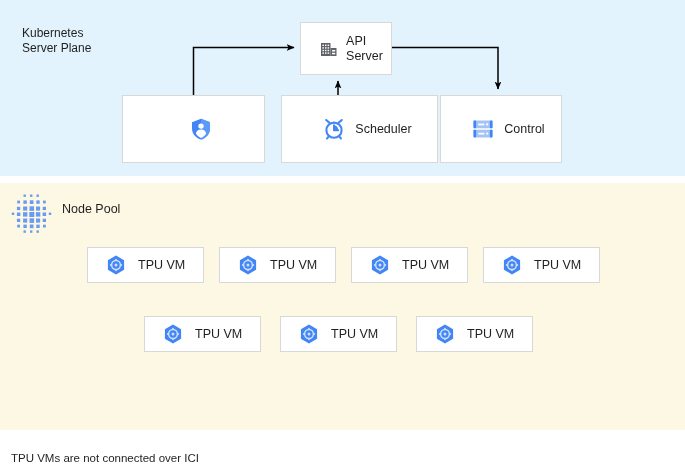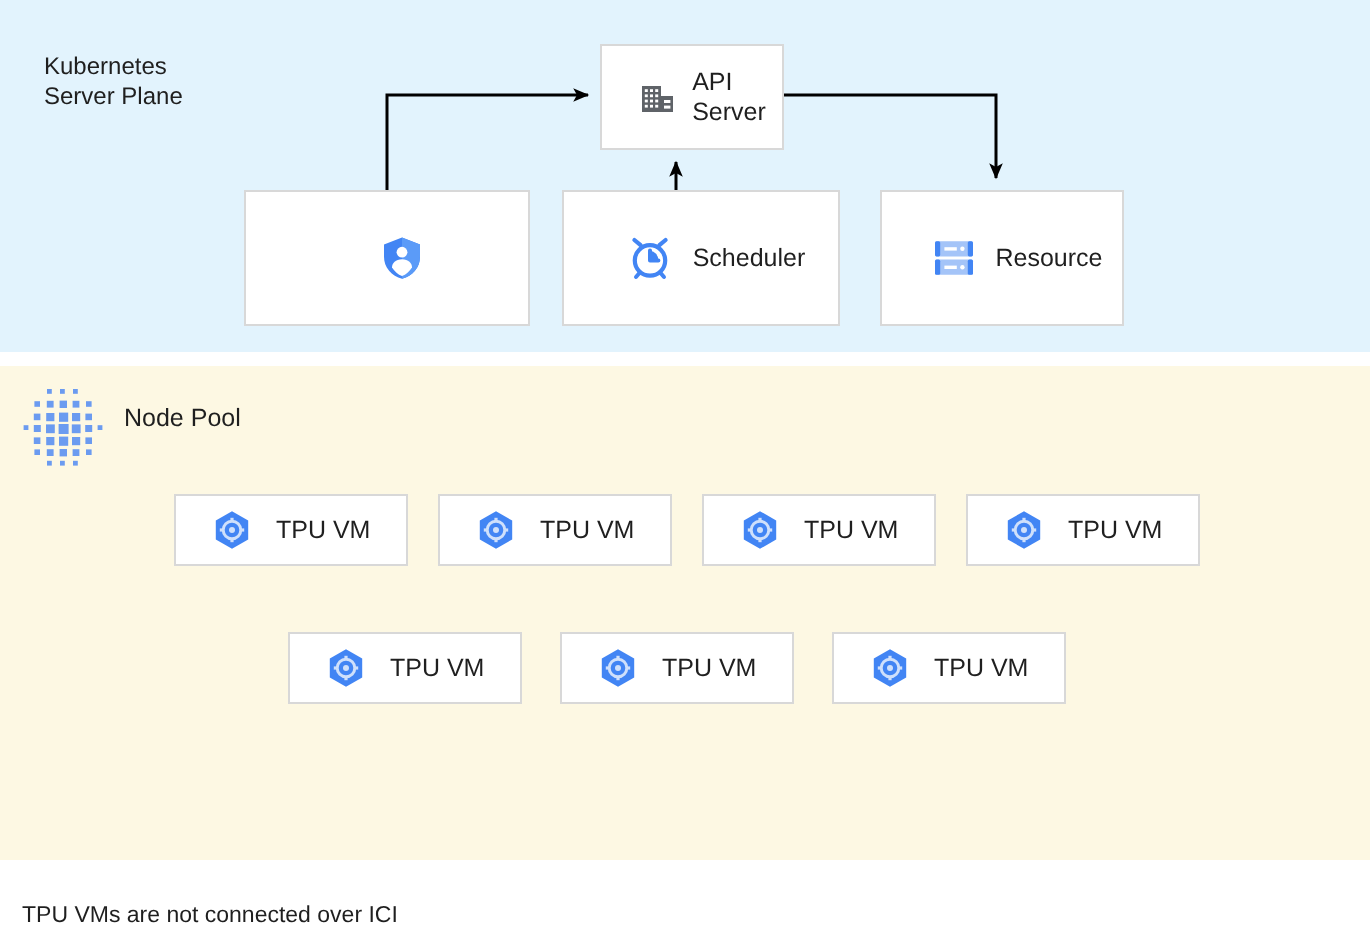--- a/index.html
+++ b/index.html
@@ -97,21 +97,21 @@
   #card-resource-controllers {
     left: 122px;
     top: 95px;
     width: 143px;
     height: 68px;
     padding-left: 15px;
   }
   #card-scheduler {
     left: 281px;
     top: 95px;
-    width: 139px;
+    width: 157px;
     height: 68px;
     padding-left: 15px;
   }
   #card-storage {
     left: 440px;
     top: 95px;
     width: 122px;
     height: 68px;
     padding-left: 14px;
   }
@@ -276,21 +276,21 @@
     <rect x="2.5" y="12.8" width="19" height="7.6" rx="0.8" fill="#a4c4f8"></rect>
     <rect x="2.5" y="3.6" width="2.6" height="7.6" rx="0.8" fill="#4285f4"></rect>
     <rect x="2.5" y="12.8" width="2.6" height="7.6" rx="0.8" fill="#4285f4"></rect>
     <rect x="18.9" y="3.6" width="2.6" height="7.6" rx="0.8" fill="#4285f4"></rect>
     <rect x="18.9" y="12.8" width="2.6" height="7.6" rx="0.8" fill="#4285f4"></rect>
     <rect x="7.2" y="6.6" width="6.2" height="1.7" fill="#ffffff"></rect>
     <rect x="7.2" y="15.8" width="6.2" height="1.7" fill="#ffffff"></rect>
     <circle cx="16.2" cy="7.4" r="1.1" fill="#ffffff"></circle>
     <circle cx="16.2" cy="16.6" r="1.1" fill="#ffffff"></circle>
   </svg>
-  <span class="card-label">Resource</span>
+  <span class="card-label">Control</span>
 </div>
 
 <div class="vm-card" style="left:87px;  top:247px;">
   <svg class="card-icon" width="22" height="22" viewBox="0 0 22 22">
     <path d="M11 1.6 L19.1 6.3 V15.7 L11 20.4 L2.9 15.7 V6.3 Z" fill="#4285f4"></path>
     <circle cx="11" cy="11" r="4.4" fill="none" stroke="#cfe0fb" stroke-width="1.5"></circle>
     <circle cx="11" cy="11" r="1.5" fill="#cfe0fb"></circle>
     <g fill="#cfe0fb">
       <rect x="10.2" y="4.9" width="1.6" height="2.1"></rect>
       <rect x="10.2" y="15.0" width="1.6" height="2.1"></rect>

